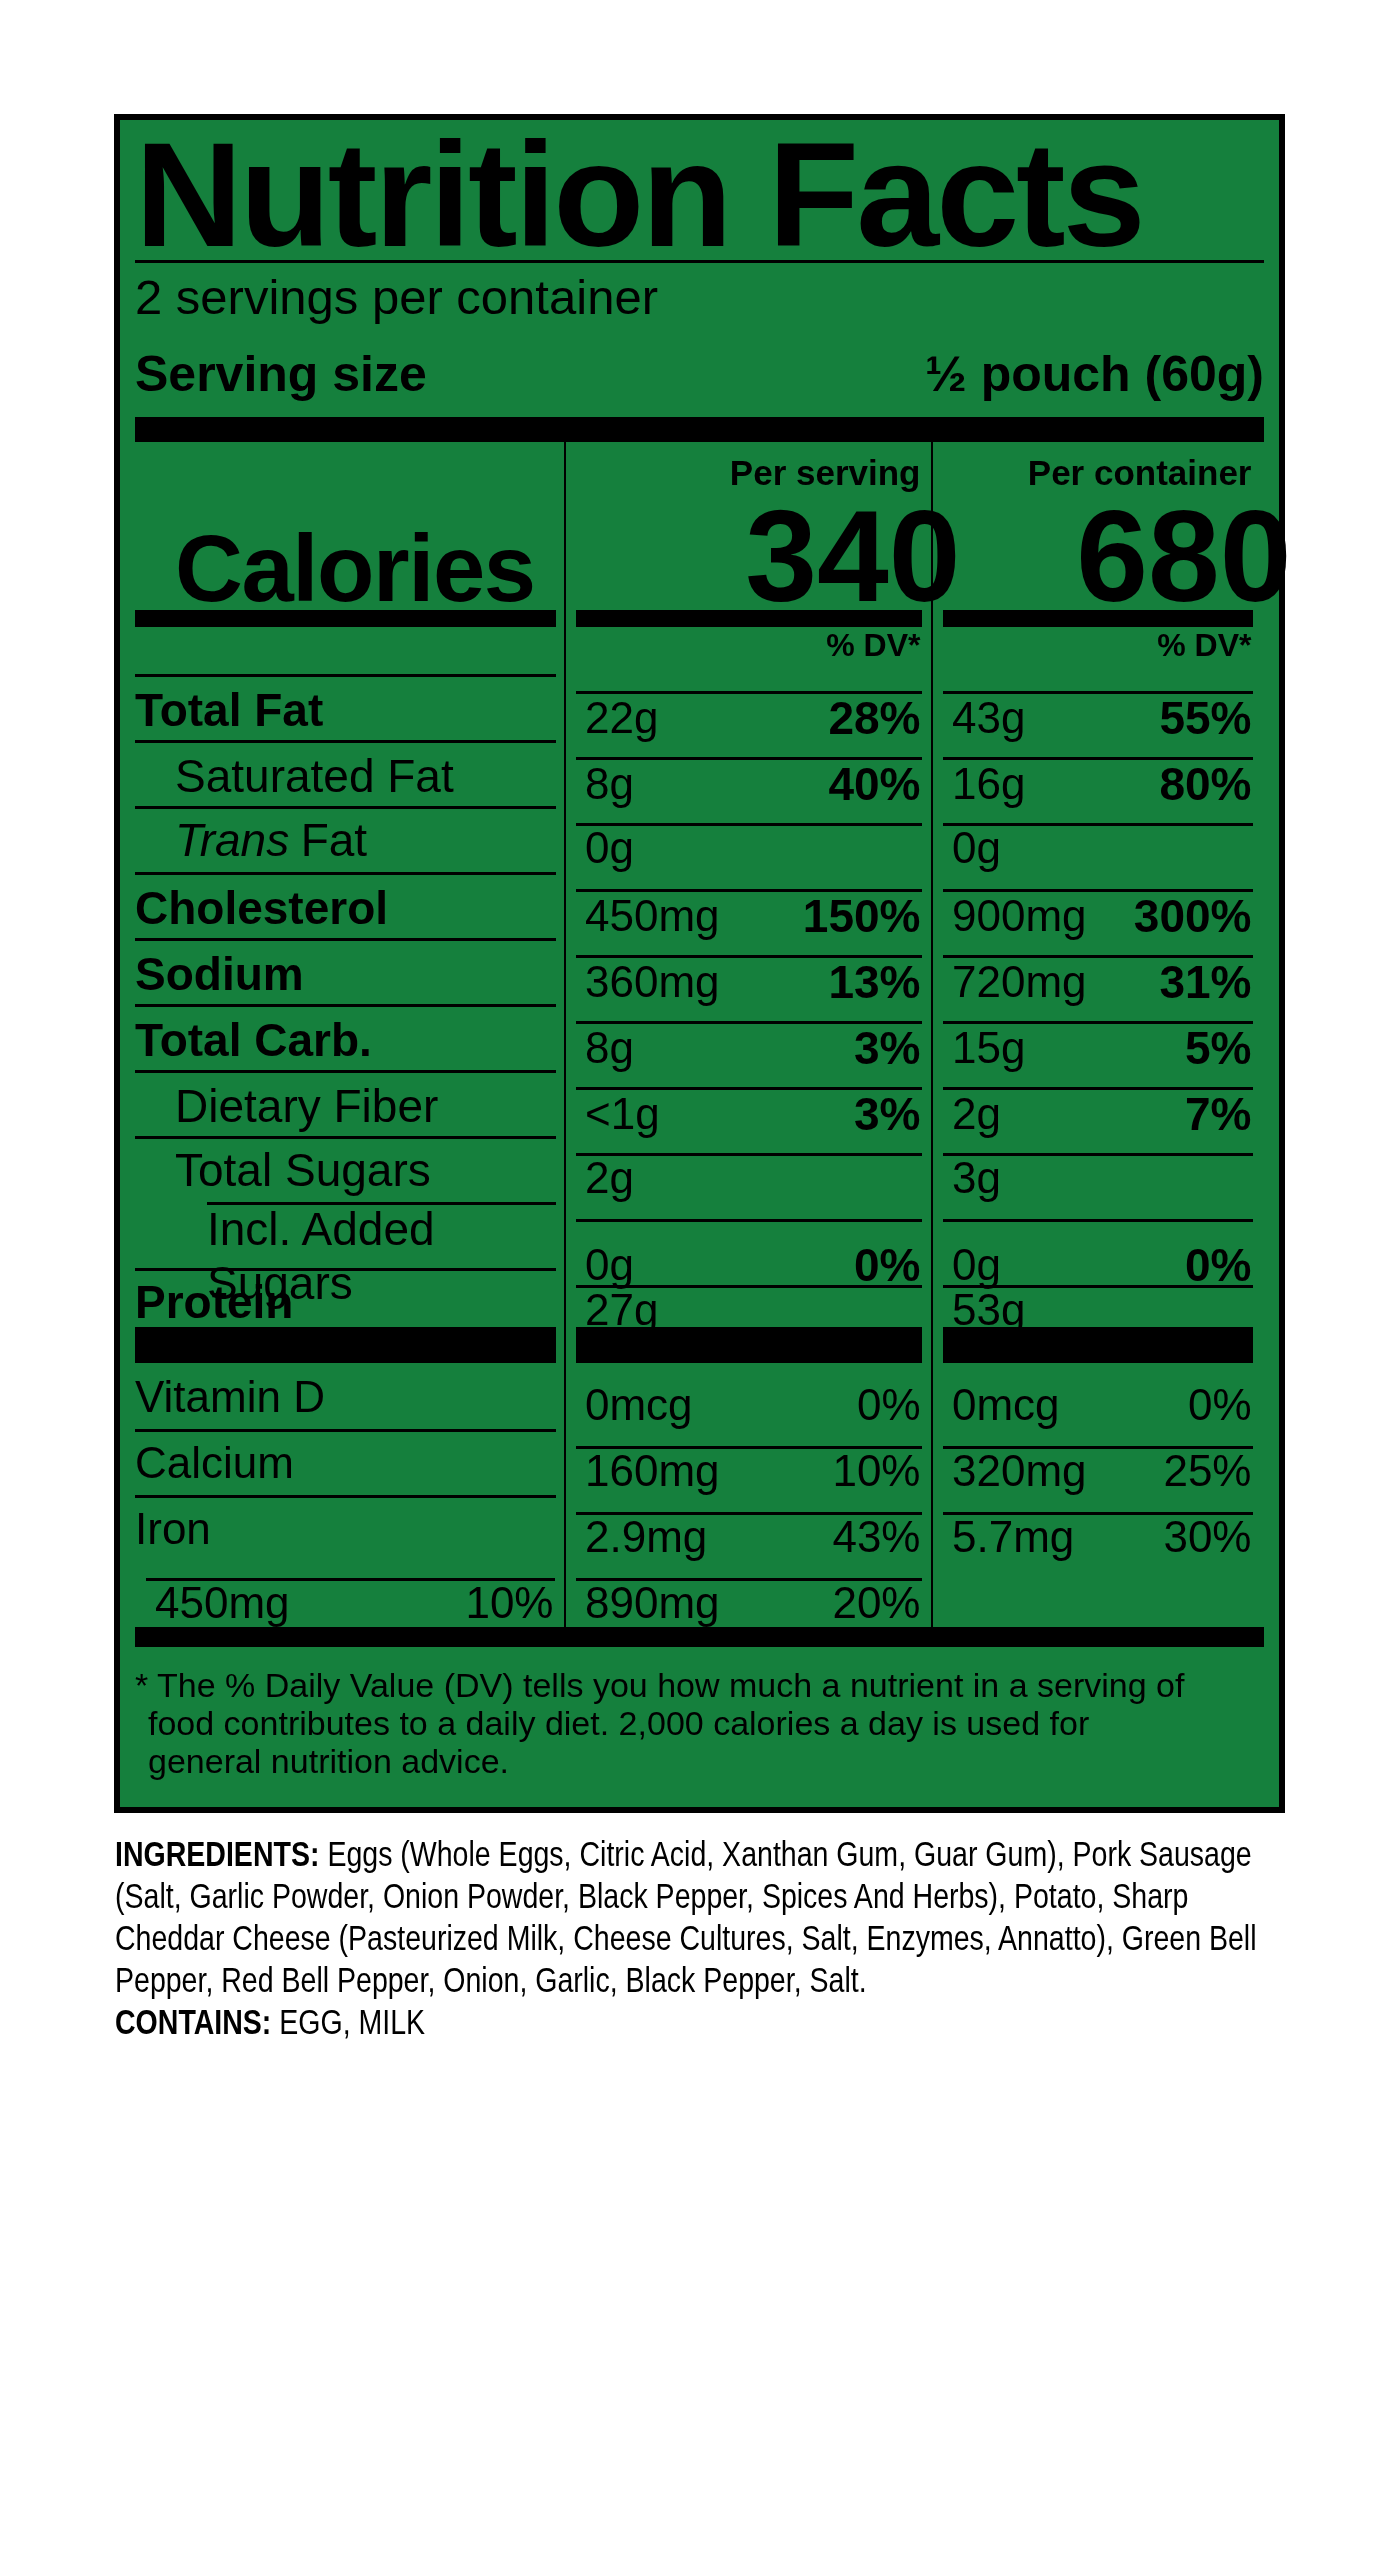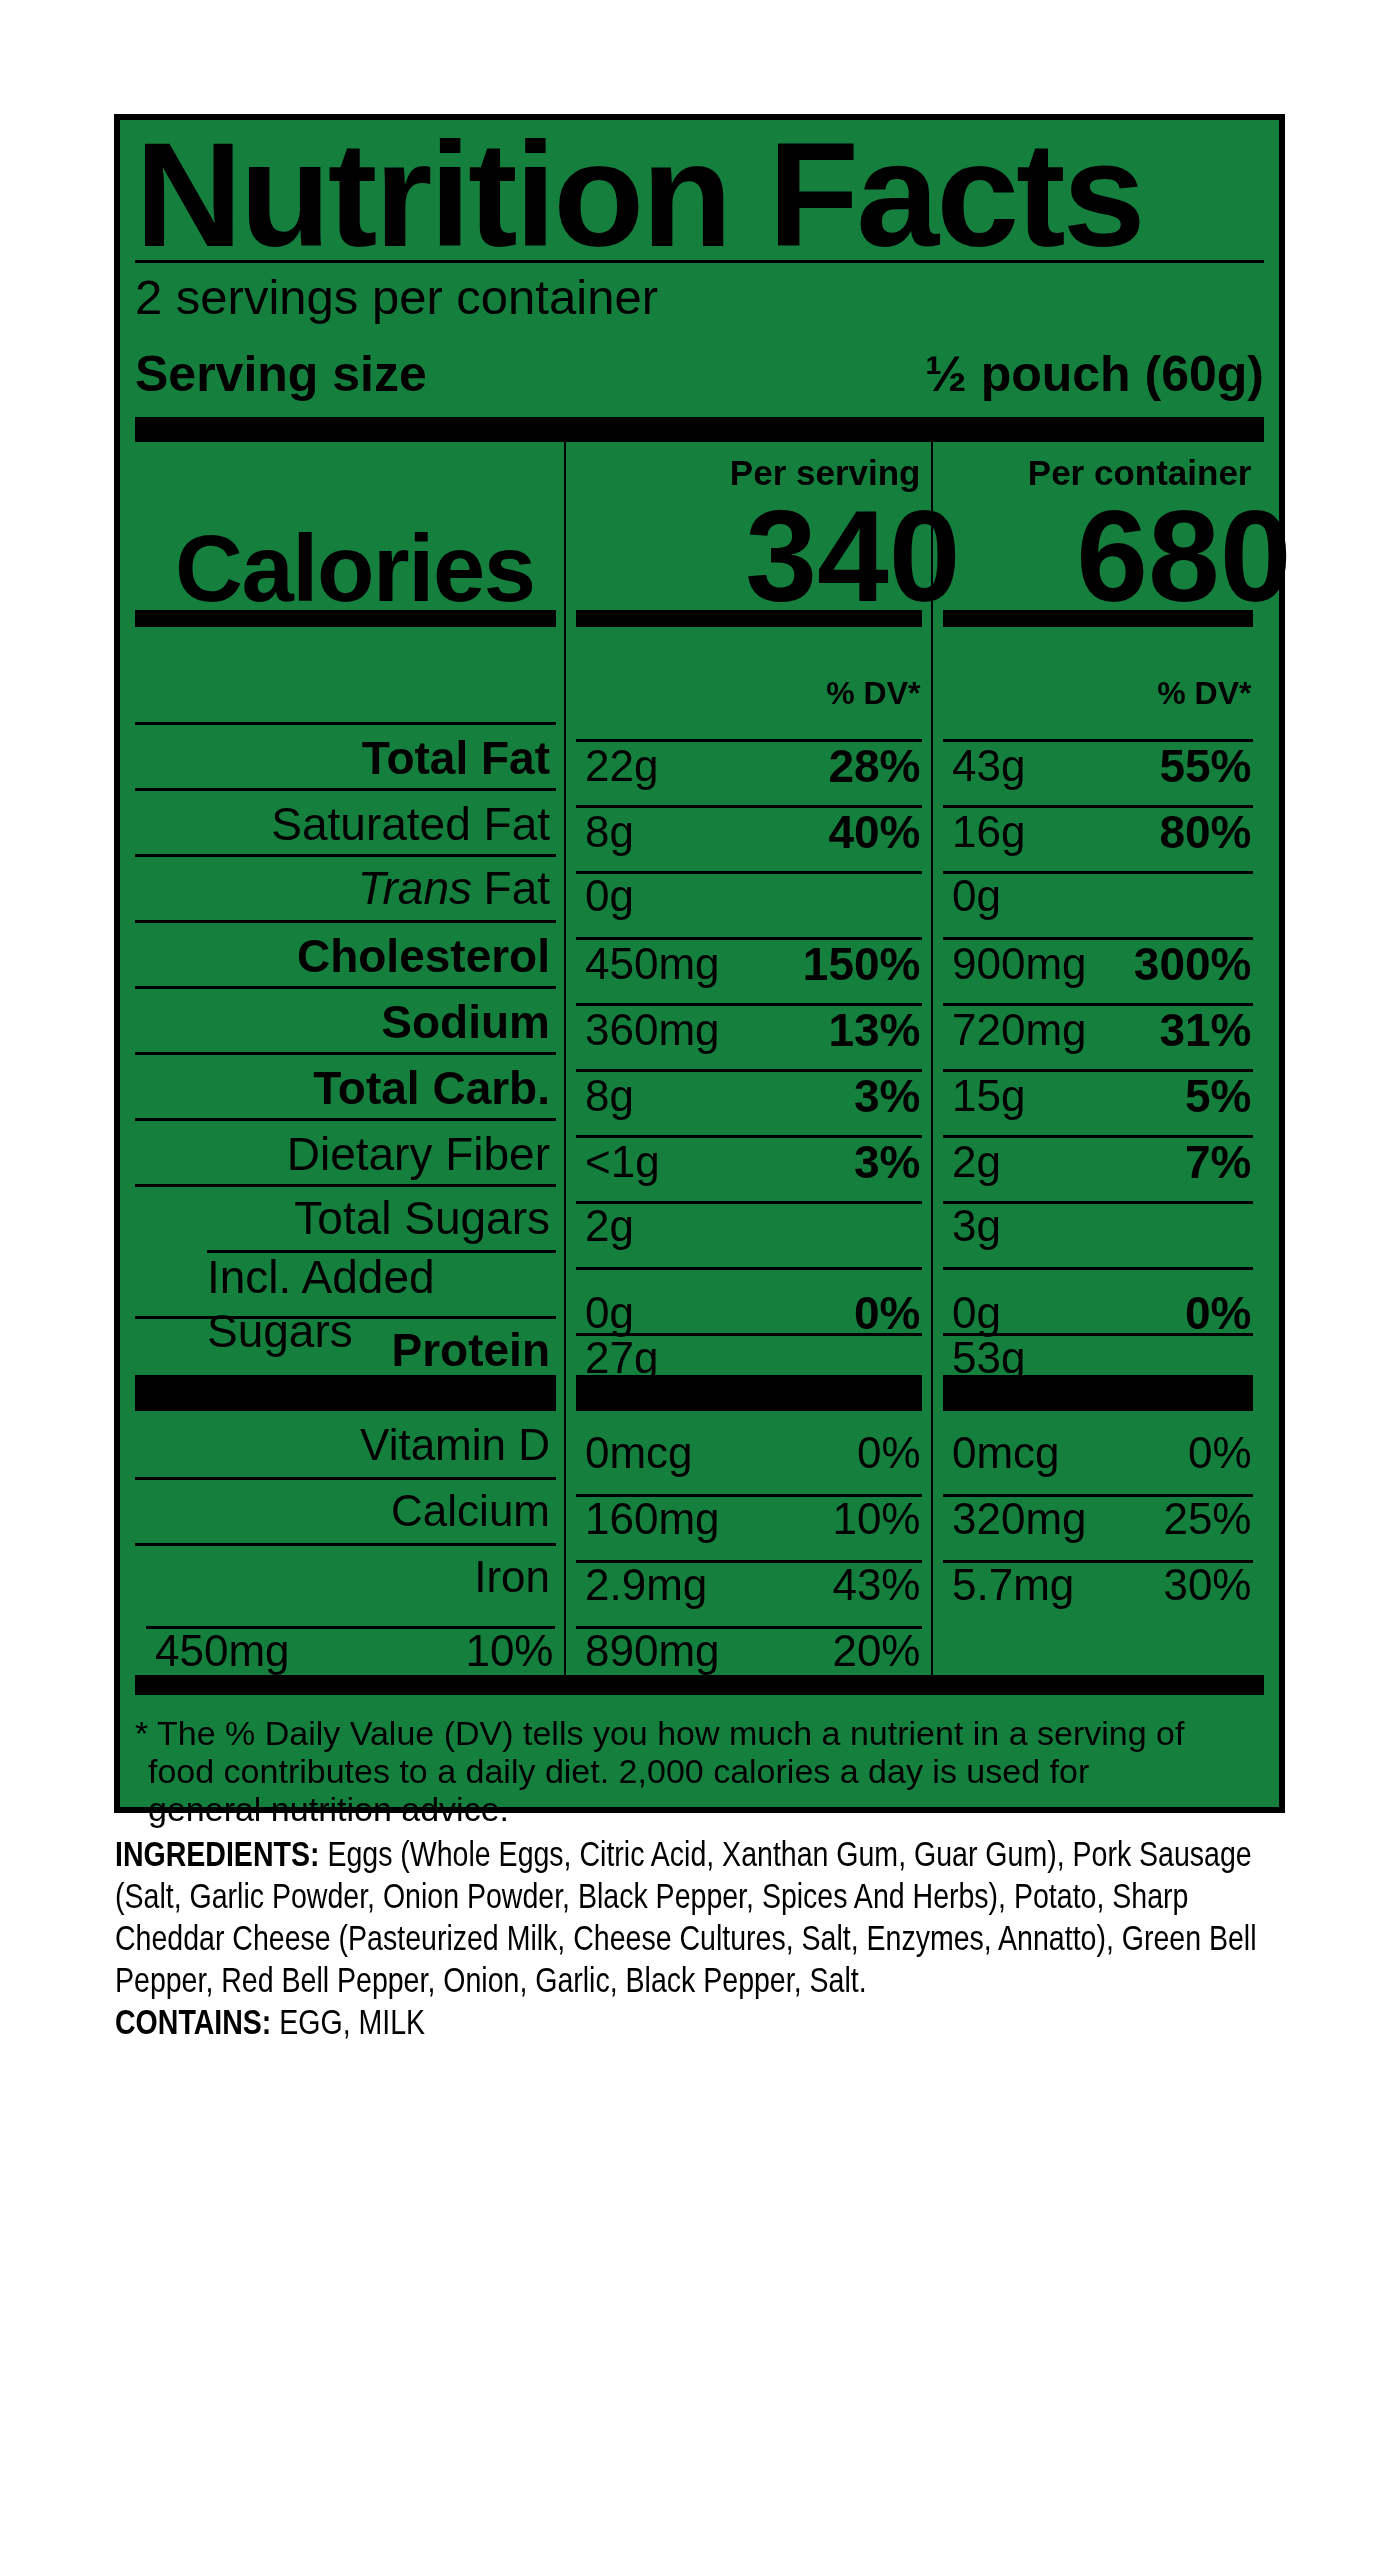--- a/index.html
+++ b/index.html
@@ -68,31 +68,31 @@
   }
   .cal-num-cell {
     display: flex; align-items: flex-end; justify-content: flex-end;
     padding: 0 11.5px 2.9px 0;
     font-size: 129px; font-weight: 700; line-height: 0.78;
   }
   .calbar-row { height: 17.3px; }
   .calbar-row .bar-seg { background: #000; height: 17.3px; }
   .seg-name { margin-right: 9.4px; }
   .seg-val  { margin-left: 10.8px; margin-right: 10px; }
-  .dv-row { height: 47px; margin-top: 48px; }
+  .dv-row { height: 47px; }
   .dv-cell {
     display: flex; align-items: flex-end; justify-content: flex-end;
     padding: 0 11.5px 17.3px 0;
     font-size: 32px; font-weight: 700;
   }
   
   .n-row { height: 66px; }
   .n-row.protein { height: 59px; }
   .cell { position: relative; display: flex; align-items: center; font-size: 46px; }
-  .cell.name-cell { padding-right: 15px; justify-content: flex-end; }
+  .cell.name-cell { padding-right: 15px; }
   .cell.val-cell { justify-content: space-between; padding: 0 11.5px 0 20px; margin-top: 17px; }
   
   .cell.ln::before {
     content: ""; position: absolute; top: 0; height: 2.9px; background: #000;
   }
   .name-cell.ln::before { left: 0; right: 9.4px; }
   .val-cell.ln::before  { left: 10.8px; right: 10px; }
   .name-cell.ln.ln-indent2::before { left: 72px; }
   .b { font-weight: 700; }
   .it { font-style: italic; }

